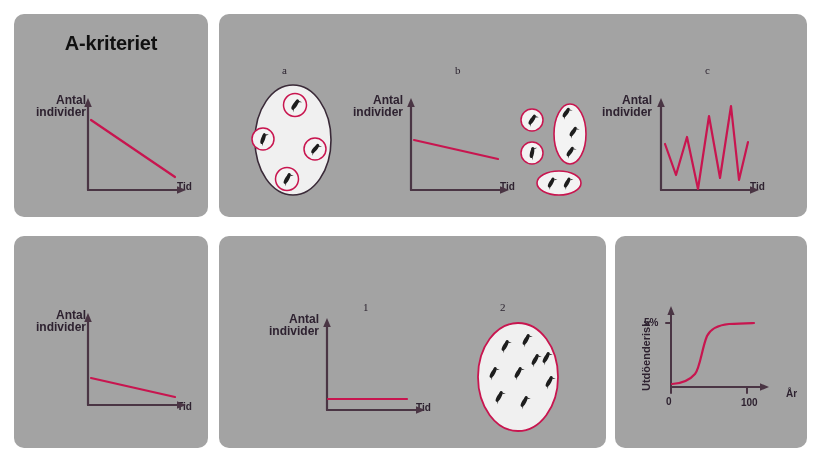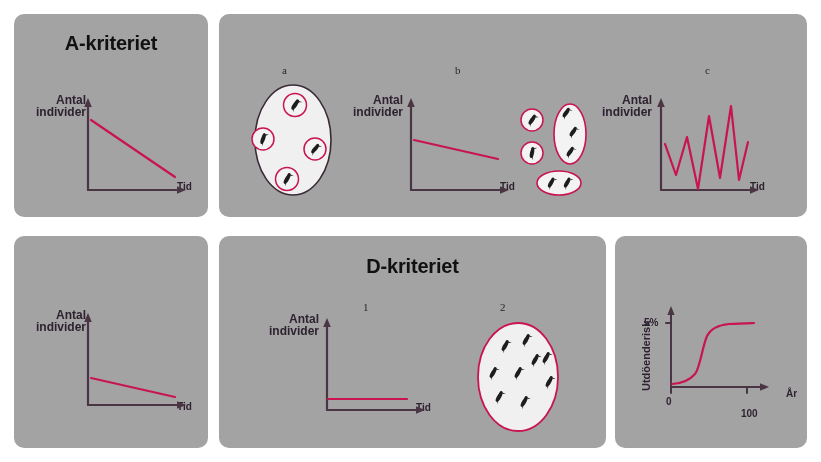--- a/index.html
+++ b/index.html
@@ -244,21 +244,20 @@
       <line x1="12" y1="8" x2="12" y2="94"></line>
       <line x1="12" y1="94" x2="104" y2="94"></line>
     </g>
     <polygon points="12,2 8.2,11 15.8,11" fill="#4a3544"></polygon>
     <polygon points="110,94 101,90.2 101,97.8" fill="#4a3544"></polygon>
     <polyline points="15,67 99,86" stroke="#c8154f" stroke-width="2.2" fill="none" stroke-linecap="round"></polyline>
   </svg>
 </div>
 
 <div class="panel" id="panel-d">
-  <div class="panel-title title-lg" style="top:19px;">D-kriteriet</div>
 
   <div class="sub-label" style="left:144px; top:65px;">1</div>
   <div class="sub-label" style="left:281px; top:65px;">2</div>
 
   <div class="axis-label axis-label-left" style="left:44px; top:77px; width:56px;">
     <span>Antal</span><br>
     <span>individer</span>
   </div>
   <div class="tick-label" style="left:197px; top:166px;">Tid</div>
 
@@ -332,21 +331,21 @@
     </g>
   </svg>
 </div>
 
 <div class="panel" id="panel-e">
 
   <div class="vert-label" style="left:25px; top:155px;">Utdöenderisk</div>
   <div class="tick-label" style="left:29px; top:81px;">5%</div>
   <div class="tick-label" style="left:171px; top:152px;">År</div>
   <div class="tick-label" style="left:51px; top:160px;">0</div>
-  <div class="tick-label" style="left:126px; top:172px;">100</div>
+  <div class="tick-label" style="left:126px; top:161px;">100</div>
 
   <svg class="svg-abs" style="left:46px; top:68px;" width="118" height="96">
     <g stroke="#4a3544" stroke-width="2" fill="none" stroke-linecap="round">
       <line x1="10" y1="8" x2="10" y2="83"></line>
       <line x1="10" y1="83" x2="102" y2="83"></line>
       <line x1="5" y1="19" x2="10" y2="19"></line>
       <line x1="10" y1="83" x2="10" y2="89"></line>
       <line x1="86" y1="83" x2="86" y2="89"></line>
     </g>
     <polygon points="10,2 6.4,11 13.6,11" fill="#4a3544"></polygon>

